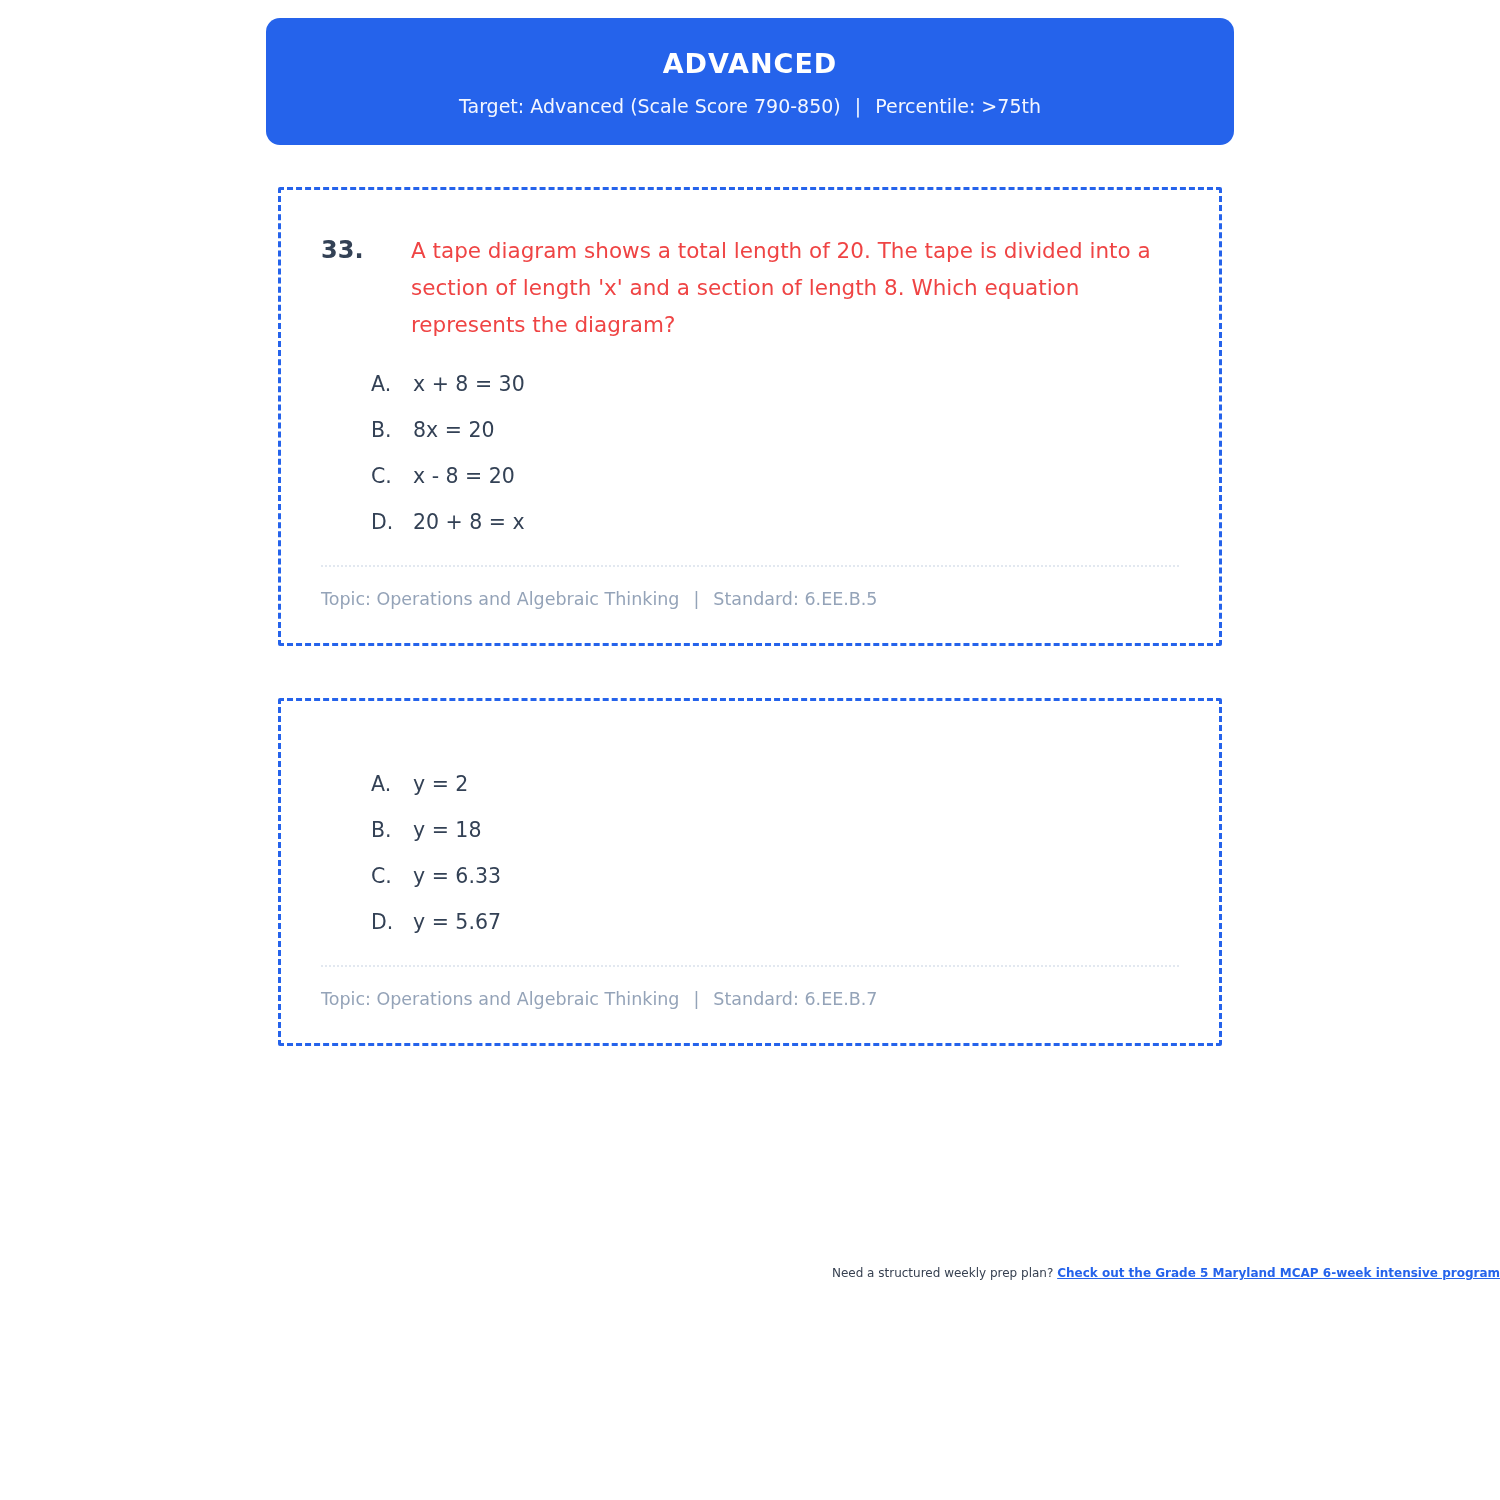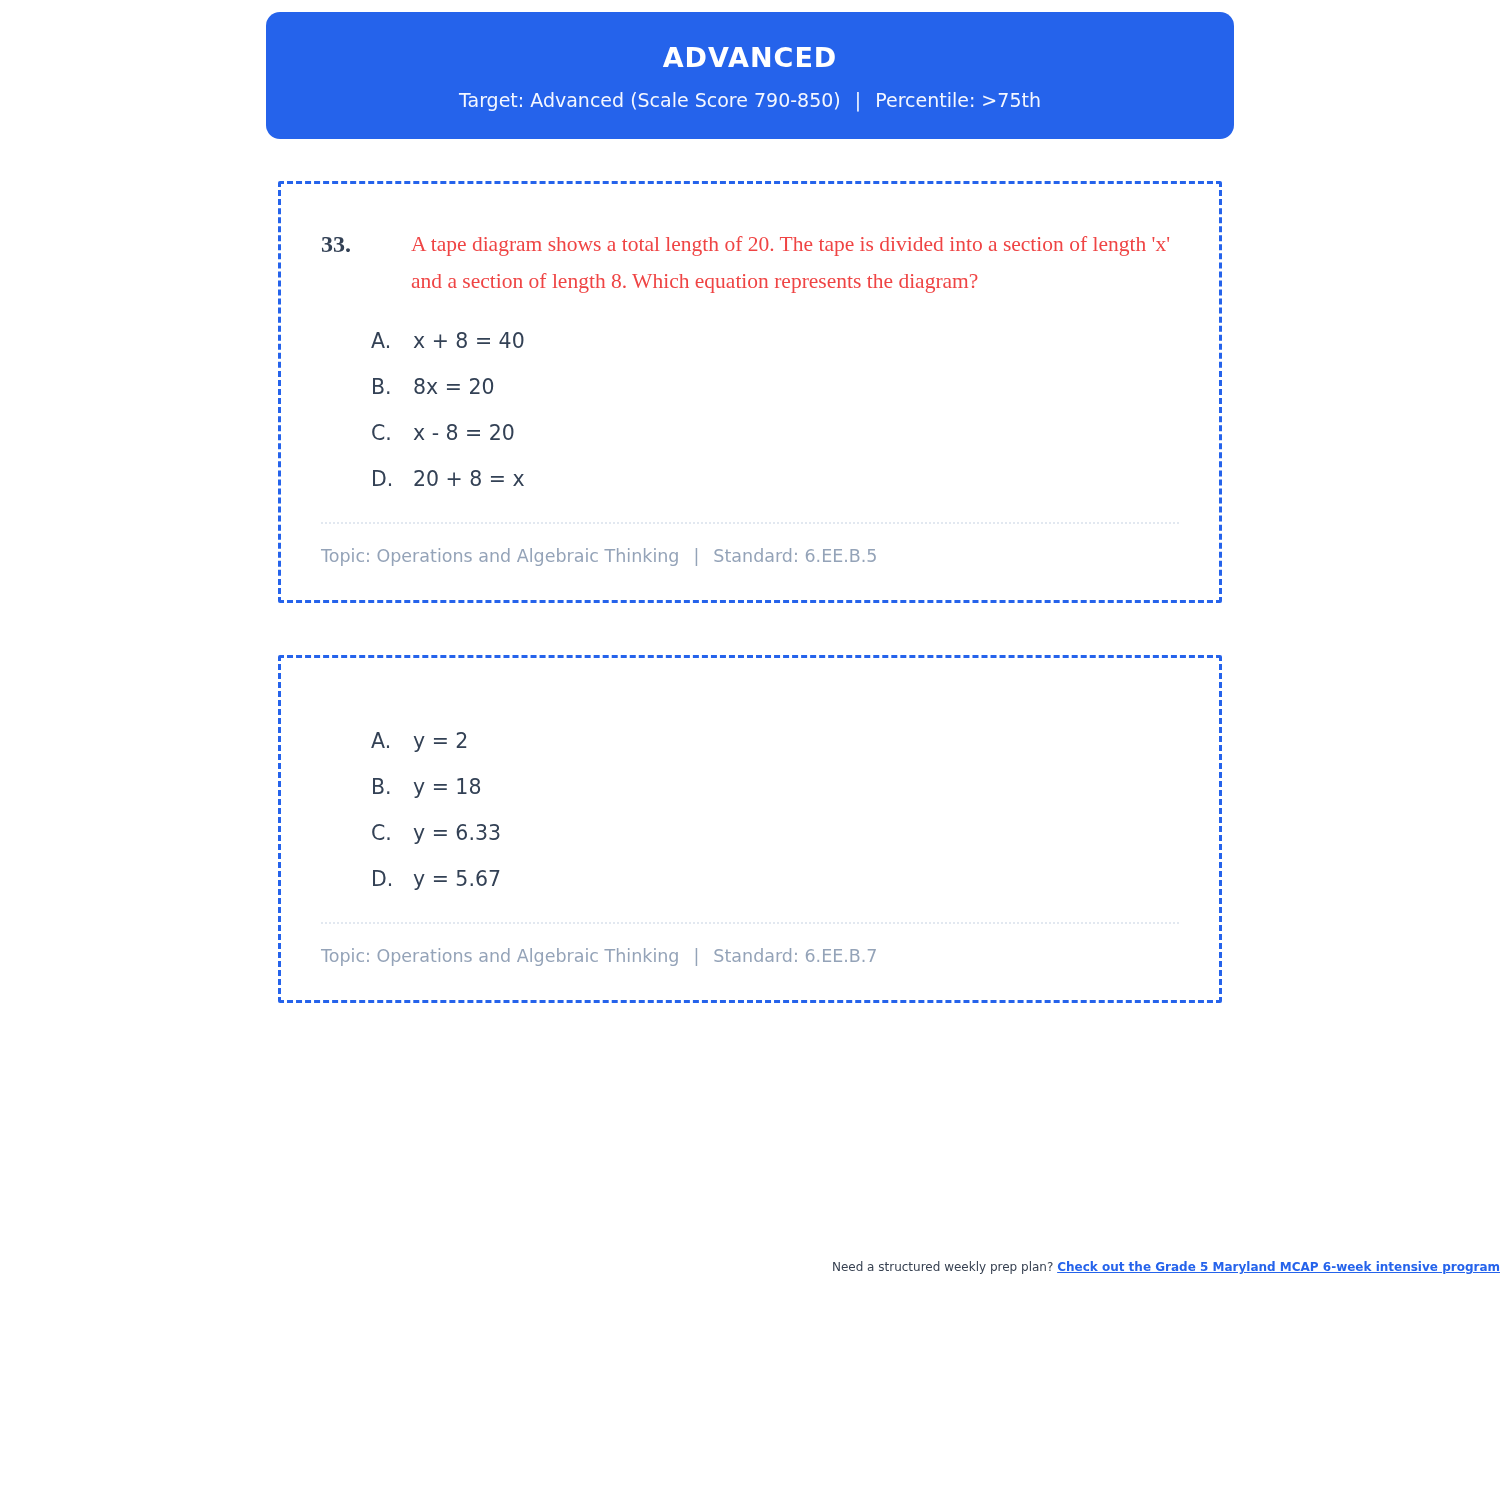--- a/index.html
+++ b/index.html
@@ -3,20 +3,21 @@
 <meta charset="utf-8">
 <style>
   * { margin: 0; padding: 0; box-sizing: border-box; }
   body { background: #ffffff; font-family: "DejaVu Sans", "Liberation Sans", sans-serif; }
   .page {
     position: relative;
     width: 1500px;
     height: 1296px;
     background: #ffffff;
     overflow: hidden;
+    margin-top: 6px;
   }
   .banner {
     width: 968px;
     margin: 12px auto 0 auto;
     background: #2563eb;
     border-radius: 14px;
     color: #ffffff;
     text-align: center;
     padding: 30px 20px 28px 20px;
   }
@@ -34,21 +35,21 @@
   .banner-subtitle .sep { margin: 0 14px; }
   .card {
     width: 944px;
     margin: 42px auto 0 auto;
     border: 3px dashed #2563eb;
     border-radius: 2px;
     background: #ffffff;
     padding: 42px 40px 34px 40px;
   }
   .card + .card { margin-top: 52px; }
-  .q-row { display: flex; align-items: flex-start; font-family: Liberation Serif, serif; }
+  .q-row { display: flex; align-items: flex-start; }
   .q-num {
     width: 52px;
     flex-shrink: 0;
     font-size: 24px;
     font-weight: 700;
     color: #334155;
     line-height: 37px;
   }
   .q-text {
     margin-left: 38px;
@@ -107,21 +108,21 @@
   </div>
 
   <div class="card">
     <div class="q-row">
       <div class="q-num">33.</div>
       <div class="q-text">A tape diagram shows a total length of 20. The tape is divided into a section of length 'x' and a section of length 8. Which equation represents the diagram?</div>
     </div>
     <div class="options">
       <div class="option">
         <span class="opt-letter">A.</span>
-          <span>x + 8 = 40</span>
+          <span>x + 8 = 30</span>
       </div>
       <div class="option">
         <span class="opt-letter">B.</span>
           <span>8x = 20</span>
       </div>
       <div class="option">
         <span class="opt-letter">C.</span>
           <span>x - 8 = 20</span>
       </div>
       <div class="option">

